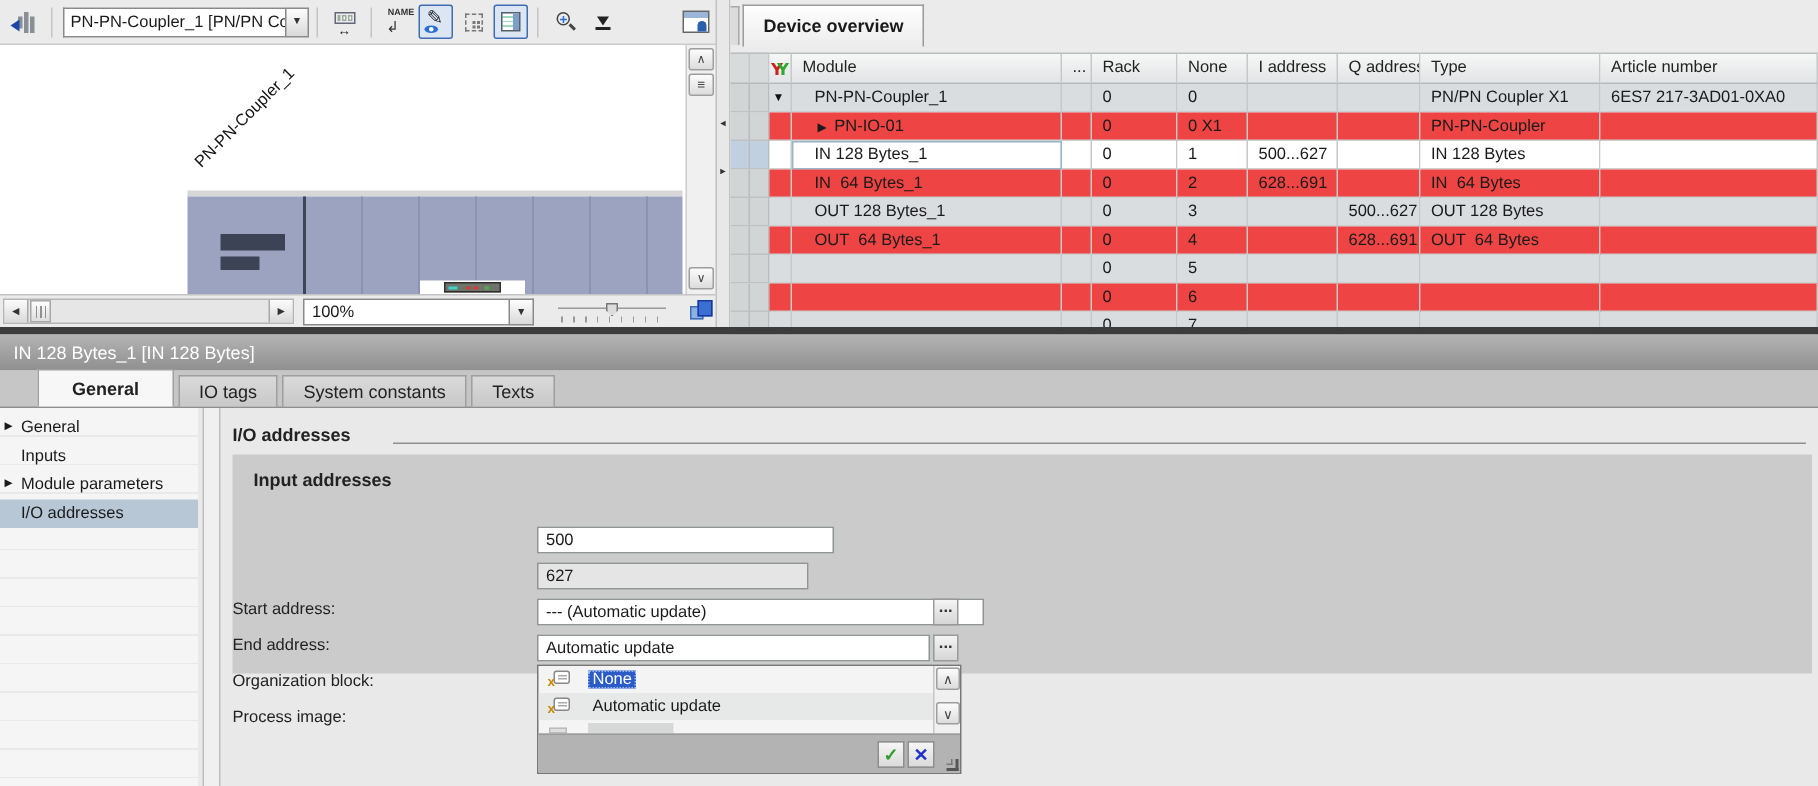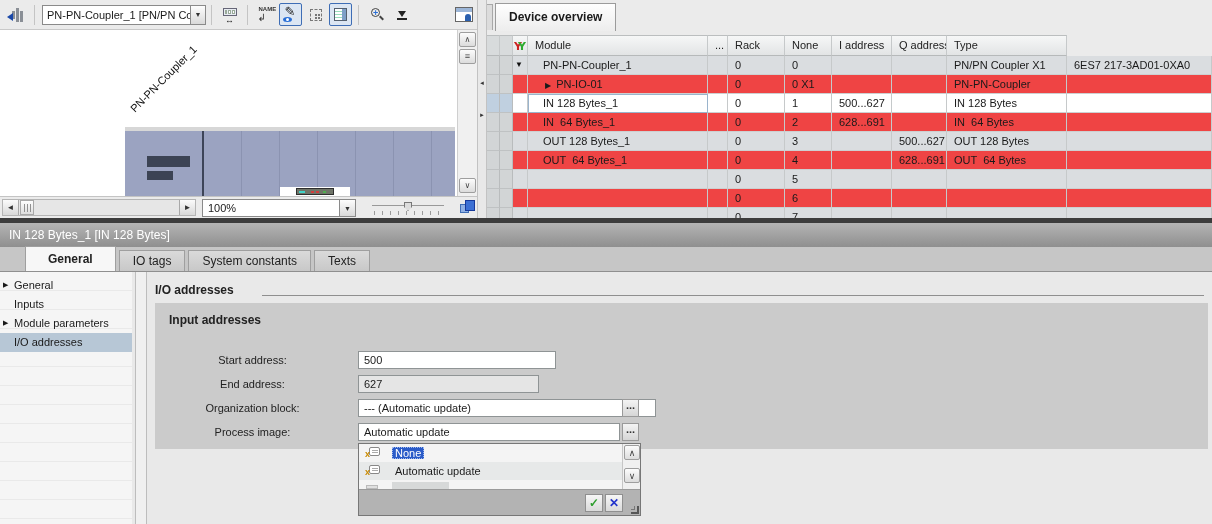--- a/index.html
+++ b/index.html
@@ -151,21 +151,21 @@
   .nav-item .arr { position:absolute; left:3px; top:0; font-size:7px; }
   .nav-item.sel { background:#b7c7d6; }
   .insp-navscroll { position:absolute; left:135px; top:0; width:12px; height:252px; background:#f0f0f0;
                     border-left:1px solid #bdbdbd; border-right:1px solid #bdbdbd; }
 
   .form-heading { position:absolute; left:155px; top:11px; font-size:12px; font-weight:bold; color:#222; }
   .form-rule { position:absolute; left:262px; right:8px; top:23px; height:1px; background:#8f8f8f; }
   .form-panel { position:absolute; left:155px; right:4px; top:31px; height:146px; background:#cbcbcb;padding-left:23px; }
   .panel-heading { position:absolute; left:14px; top:10px; font-size:12px; font-weight:bold; color:#222; }
   .frow { position:absolute; left:0; right:0; height:18px; }
-  .flabel { position:absolute; left:0; width:195px; text-align:center; line-height:18px; color:#222; }
+  .flabel { position:absolute; left:0; width:195px; text-align:left; line-height:18px; color:#222;margin-top:46px; }
   .fctrl { position:absolute; left:203px; height:18px; background:#fff; border:1px solid #8f9495;
            line-height:16px; padding:0 5px; white-space:nowrap; overflow:hidden; }
   .fctrl.disabled { background:#e5e5e5; }
   .fbrowse { position:absolute; left:467px; width:17px; height:18px; background:linear-gradient(#f4f4f4,#d6d6d6);
              border:1px solid #9a9a9a; text-align:center; line-height:11px; font-weight:bold; color:#333; }
 
   .popup { position:absolute; left:358px; top:443px; width:283px; height:73px; border:1px solid #777;
            background:#f4f4f4; z-index:10; }
   .popup-list { position:absolute; left:0; top:0; right:0; height:45px; overflow:hidden; }
   .pitem { position:relative; height:18px; line-height:18px; padding-left:33px; width:calc(100% - 18px); }
@@ -327,20 +327,21 @@
         <div class="th ic">
           <span class="wrench"><b class="wr">Y</b><b class="wg">Y</b></span>
         </div>
         <div class="th">Module</div>
         <div class="th">...</div>
         <div class="th">Rack</div>
         <div class="th">None</div>
         <div class="th">I address</div>
         <div class="th">Q address</div>
         <div class="th">Type</div>
+        <div class="th">Article number</div>
       </div>
       <div>
           <div class="tr odd">
     <div class="td rh"></div>
     <div class="td rh"></div>
     <div class="td ic"><span class="exp">▼</span></div>
     <div class="td module lvl0"><span class="exp2"></span><span class="mname">PN-PN-Coupler_1</span></div>
     <div class="td dots"></div>
     <div class="td rack">0</div>
     <div class="td slot">0</div>

